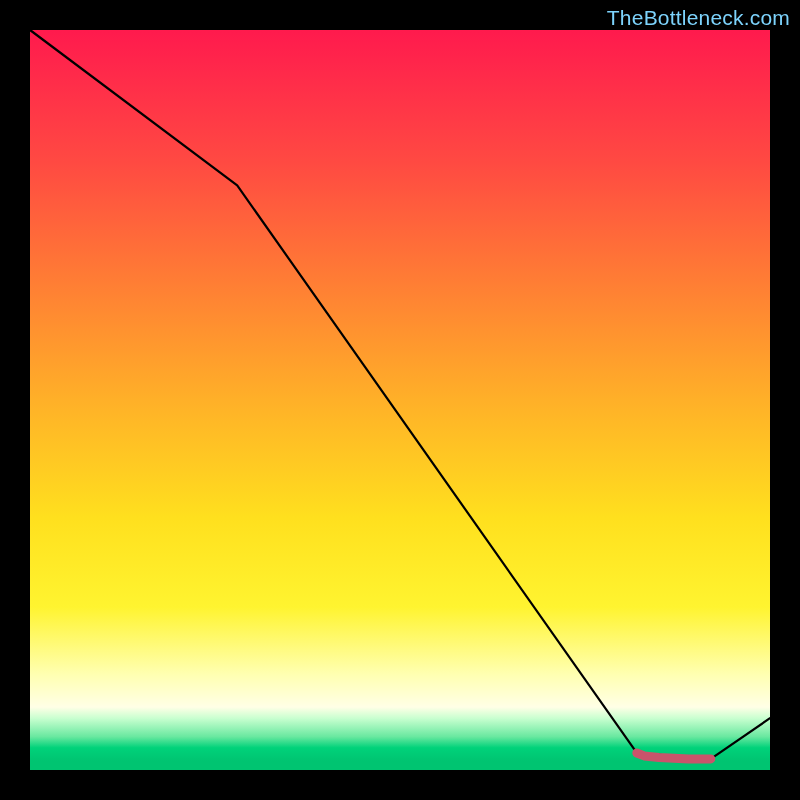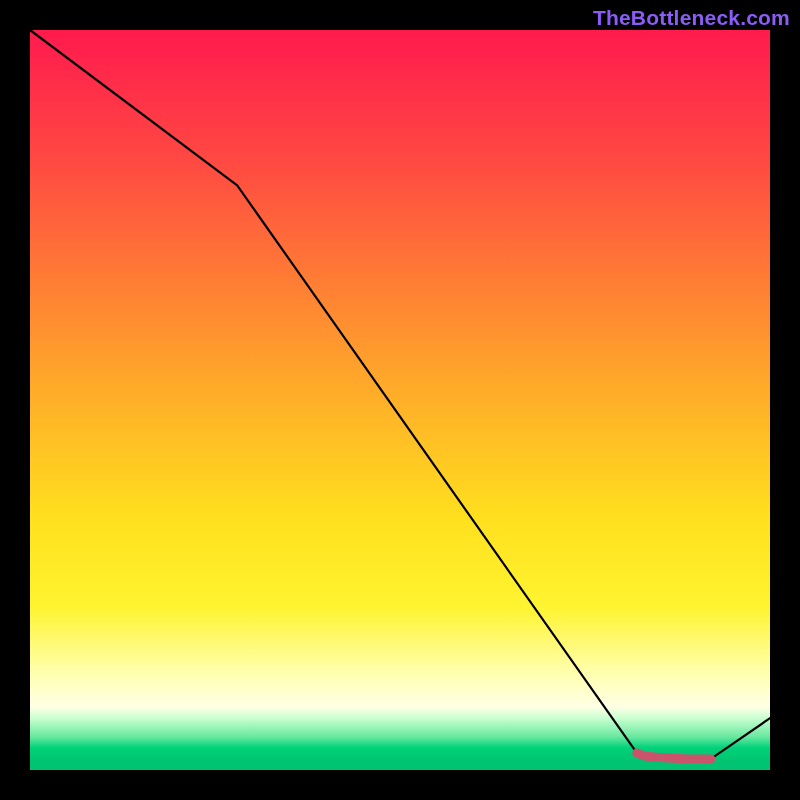--- a/index.html
+++ b/index.html
@@ -39,23 +39,23 @@
       #69e8a0 95.5%,
       #00d27a 97%,
       #00c471 98.8%,
       #00c471 100%
     );
   }
   .watermark {
     position: absolute;
     top: 6px;
     right: 10px;
-    color: #8b5cf6;
+    color: #7dd3fc;
     font-size: 21px;
-    font-weight: 700;
+    font-weight: 400;
     letter-spacing: 0.2px;
     user-select: none;
   }
   svg.overlay {
     position: absolute;
     left: 0;
     top: 0;
     width: 740px;
     height: 740px;
     overflow: visible;

